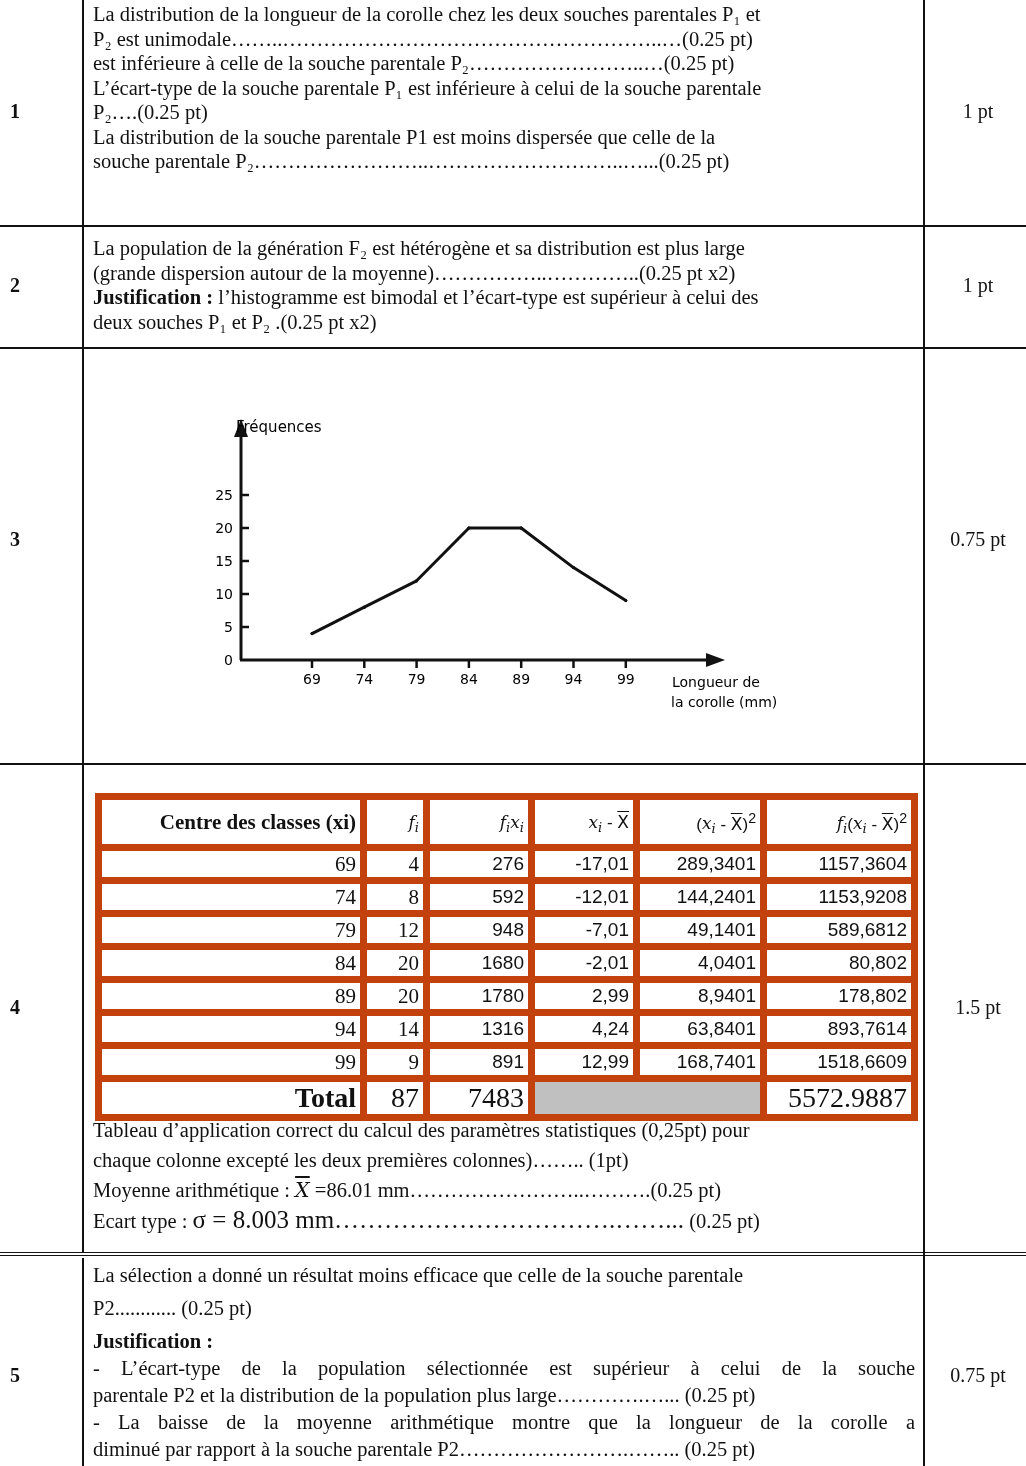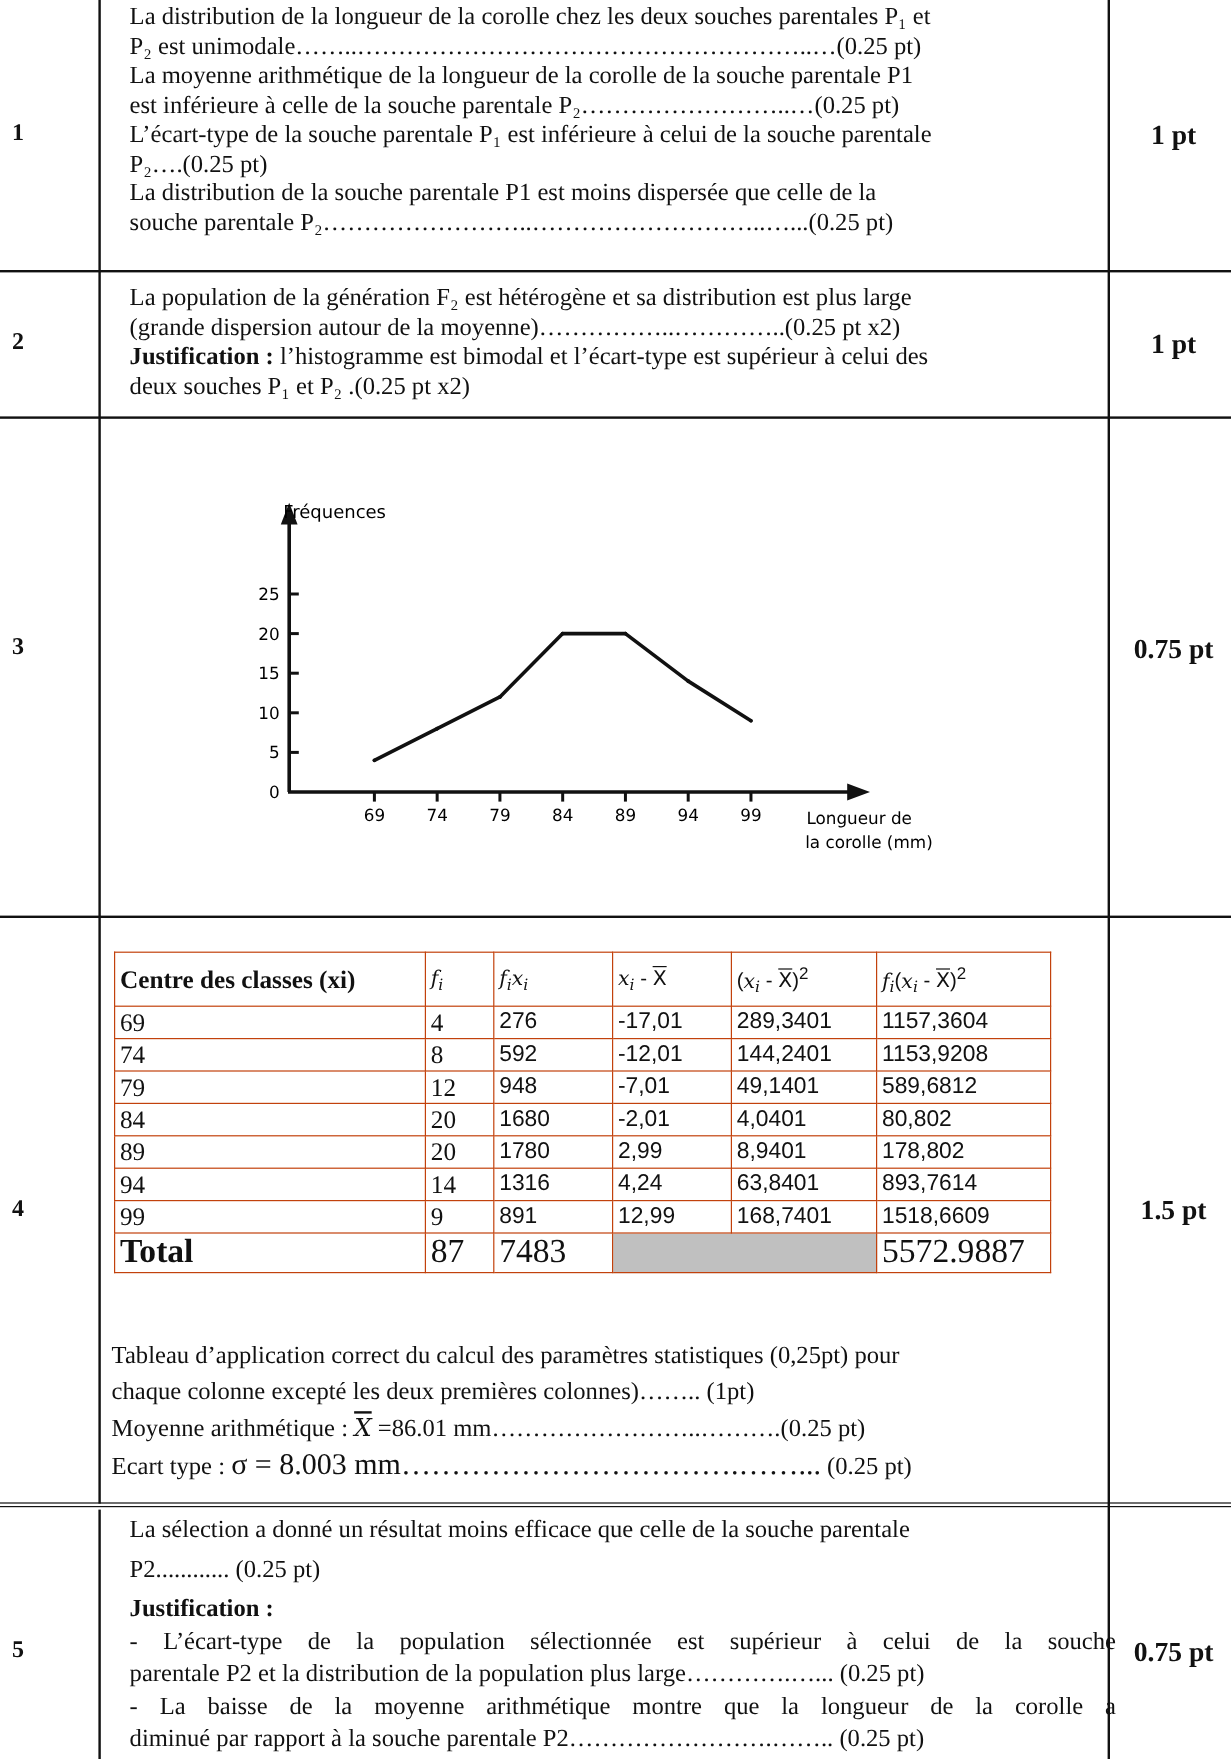--- a/index.html
+++ b/index.html
@@ -4,33 +4,33 @@
   <style>
     html, body { margin: 0; padding: 0; background: #ffffff; }
     body { width: 1026px; height: 1466px; position: relative; overflow: hidden;
            font-family: "Liberation Serif", serif; color: #111; }
     .grid { position: absolute; left: 0; top: 0; width: 1026px; }
     .row { position: absolute; left: 0; width: 1026px; }
     .vline { position: absolute; background: #111; width: 1.5px; }
     .hline { position: absolute; left: 0; width: 1026px; background: #111; height: 1.5px; }
     .hline.double { height: 4px; background: transparent; border-top: 1.5px solid #111; border-bottom: 1.5px solid #111; box-sizing: border-box; }
     .num { position: absolute; left: 10px; font-weight: bold; font-size: 20px; }
-    .pts { position: absolute; left: 930px; width: 96px; text-align: center; font-weight: bold; font-size: 23px; }
-    .content { position: absolute; left: 108px; width: 822px; font-size: 20.5px; line-height: 24.5px; }
+    .pts { position: absolute; left: 930px; width: 96px; text-align: center; font-weight: normal; font-size: 20px; }
+    .content { position: absolute; left: 93px; width: 822px; font-size: 20.5px; line-height: 24.5px; }
     .content p { margin: 0; }
     .bold { font-weight: bold; }
     sub { font-size: 13px; vertical-align: -4px; line-height: 0; }
     .center { text-align: center; }
     
     .chart { position: absolute; left: 180px; top: 405px; width: 640px; height: 320px; }
     .chart text { font-family: "DejaVu Sans", sans-serif; }
     
     table.stats { position: absolute; left: 95px; top: 793px; border-collapse: collapse;
                   font-family: "Liberation Sans", sans-serif; font-size: 19px; }
-    table.stats td, table.stats th { border: 1px solid #c2410c; text-align: left; height: 26px; padding: 0 4px; }
+    table.stats td, table.stats th { border: 7px solid #c2410c; text-align: right; height: 26px; padding: 0 4px; }
     table.stats th { font-weight: normal; height: 44px; font-size: 17px; }
     table.stats th.first { font-family: "Liberation Serif", serif; font-weight: bold; font-size: 21px; }
     table.stats td.first { font-family: "Liberation Serif", serif; font-size: 21px; }
     table.stats td.fi { font-family: "Liberation Serif", serif; font-size: 21px; }
     table.stats tr.total td { font-family: "Liberation Serif", serif; font-size: 28px; }
     table.stats tr.total td.first { font-weight: bold; }
     table.stats td.gray { background: #c0c0c0; }
     .math { font-family: "DejaVu Serif", serif; font-style: italic; }
     .xbar { text-decoration: overline; font-style: normal; font-family: "DejaVu Sans", sans-serif; }
     .notes4 { position: absolute; left: 93px; top: 1115px; width: 822px; font-size: 20.5px; line-height: 30px; }
@@ -48,21 +48,20 @@
   <div class="hline" style="top:347px;"></div>
   <div class="hline" style="top:763px;"></div>
   <div class="hline double" style="top:1252px;"></div>
 </div>
 
 <div class="row" style="top:0; height:225px;">
   <div class="num" style="top:100px;">1</div>
   <div class="content" style="top:2px;">
     <p>La distribution de la longueur de la corolle chez les deux souches parentales P₁ et</p>
     <p>P₂ est unimodale……..………………………………………………..…(0.25 pt)</p>
-    <p>La moyenne arithmétique de la longueur de la corolle de la souche parentale P1</p>
     <p>est inférieure à celle de la souche parentale P₂……………………..…(0.25 pt)</p>
     <p>L’écart-type de la souche parentale P₁ est inférieure à celui de la souche parentale</p>
     <p>P₂….(0.25 pt)</p>
     <p>La distribution de la souche parentale P1 est moins dispersée que celle de la</p>
     <p>souche parentale P₂……………………..………………………..…...(0.25 pt)</p>
   </div>
   <div class="pts" style="top:100px;">1 pt</div>
 </div>
 
 <div class="row" style="top:226px; height:121px;">

